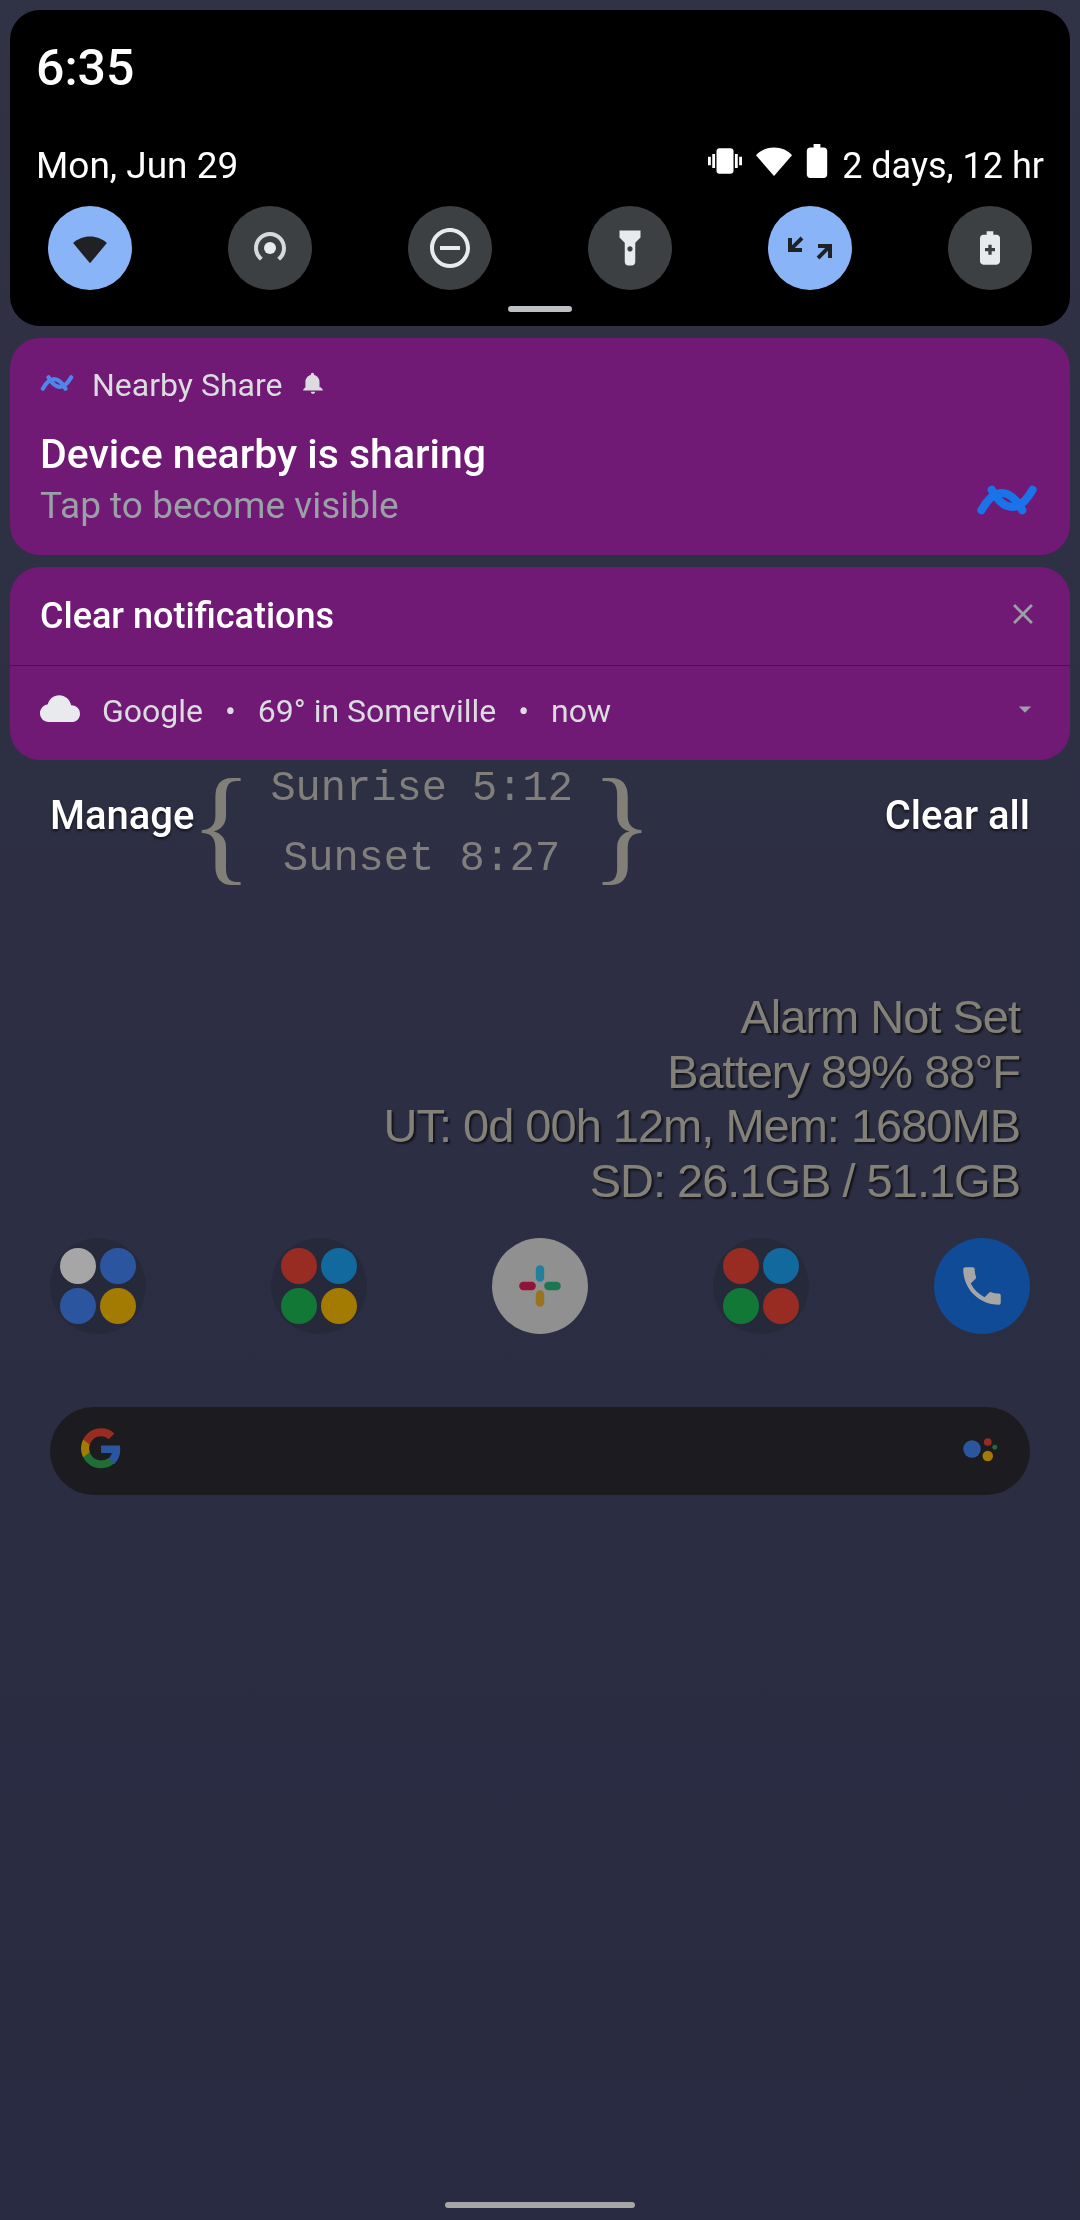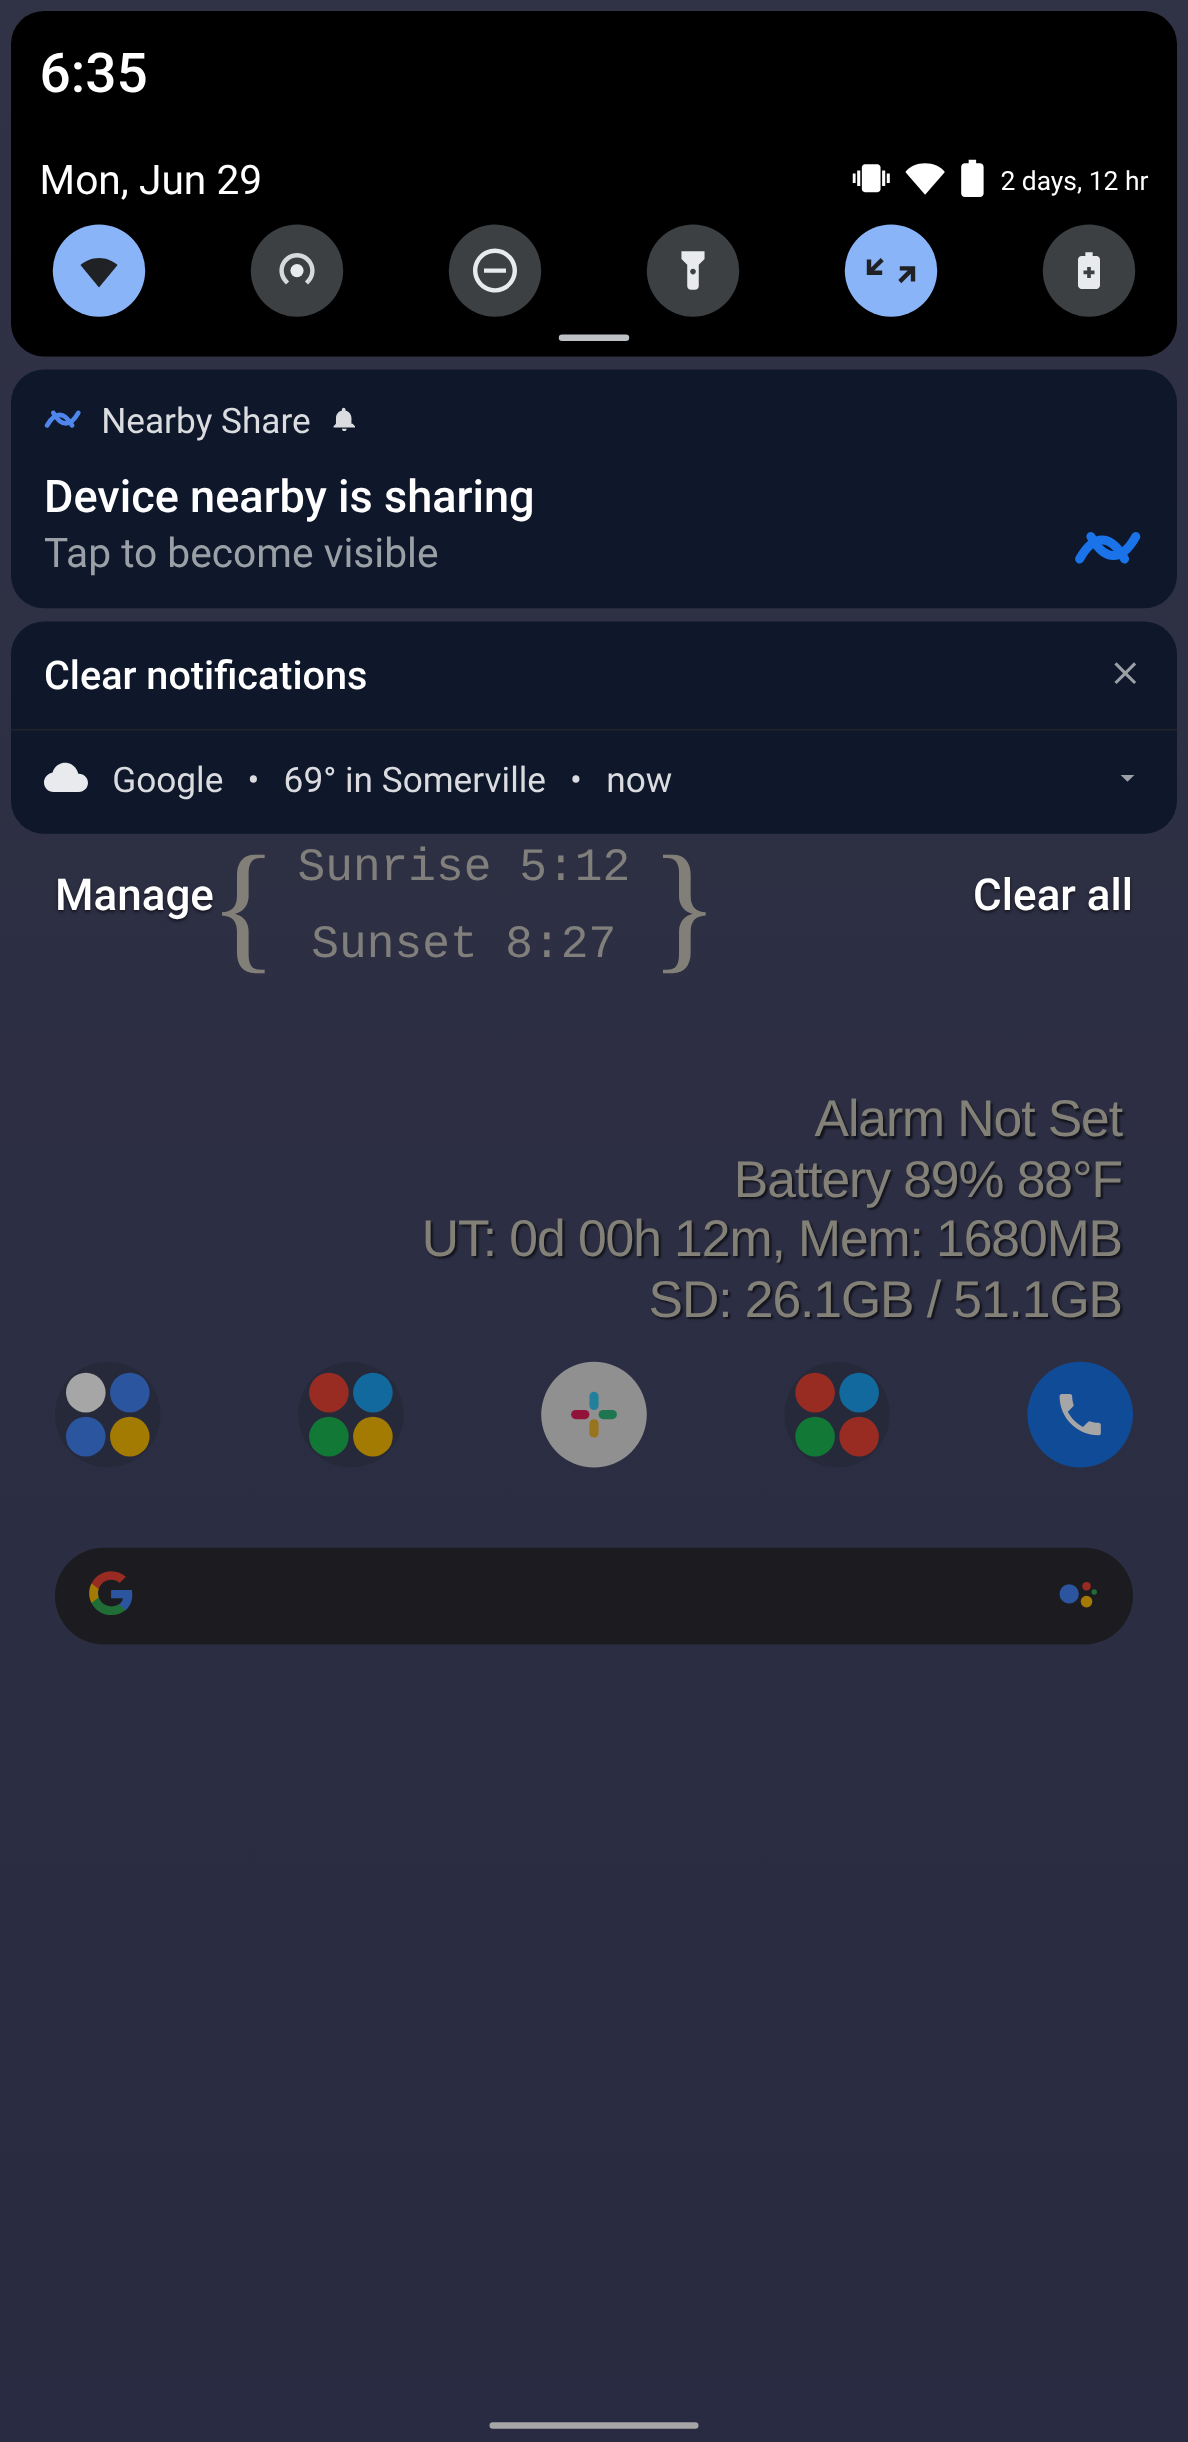--- a/index.html
+++ b/index.html
@@ -65,34 +65,34 @@
   
   .shade { position: absolute; inset: 0; z-index: 2; padding: 10px; }
   .qs-panel {
     background: #000; border-radius: 30px;
     padding: 29px 26px 14px 26px;
     margin-bottom: 12px;
   }
   .clock { font-size: 50px; font-weight: 500; margin-bottom: 46px; }
   .qs-header { display:flex; align-items:center; justify-content:space-between; margin-bottom:18px;}
   .qs-date { font-size: 37px; }
-  .status-icons { display:flex; align-items:center; gap:14px; font-size:24px; }
+  .status-icons { display:flex; align-items:center; gap:14px; font-size:36px; }
   .qs-tiles { display:flex; justify-content:space-between; margin: 12px 12px 16px; }
   .tile {
     width: 84px; height: 84px; border-radius: 50%;
     display:flex; align-items:center; justify-content:center;
     background: #3c4043;
   }
   .tile.on { background: #8ab4f8; }
   .tile svg { fill: #e8eaed; }
   .tile.on svg { fill: #202124; }
   .handle { width:64px; height:6px; border-radius:3px; background:#bdc1c6; margin:6px auto 0; }
 
   .card {
-    background: #0f172a; border-radius: 30px;
+    background: #701a75; border-radius: 30px;
     padding: 28px 30px;
     margin-bottom: 12px;
   }
   .notif-app-row { display:flex; align-items:center; gap:18px; margin-bottom: 26px;}
   .notif-app-row .app-label { font-size: 32px; color:#dadce0; }
   .notif-main { display:flex; justify-content:space-between; align-items:flex-end; }
   .notif-title { font-size: 41px; font-weight: 500; margin-bottom: 6px;}
   .notif-sub { font-size: 37px; color:#9aa0a6; }
   .silent-card { padding: 0; }
   .silent-head { display:flex; justify-content:space-between; align-items:center; padding:28px 30px; }

